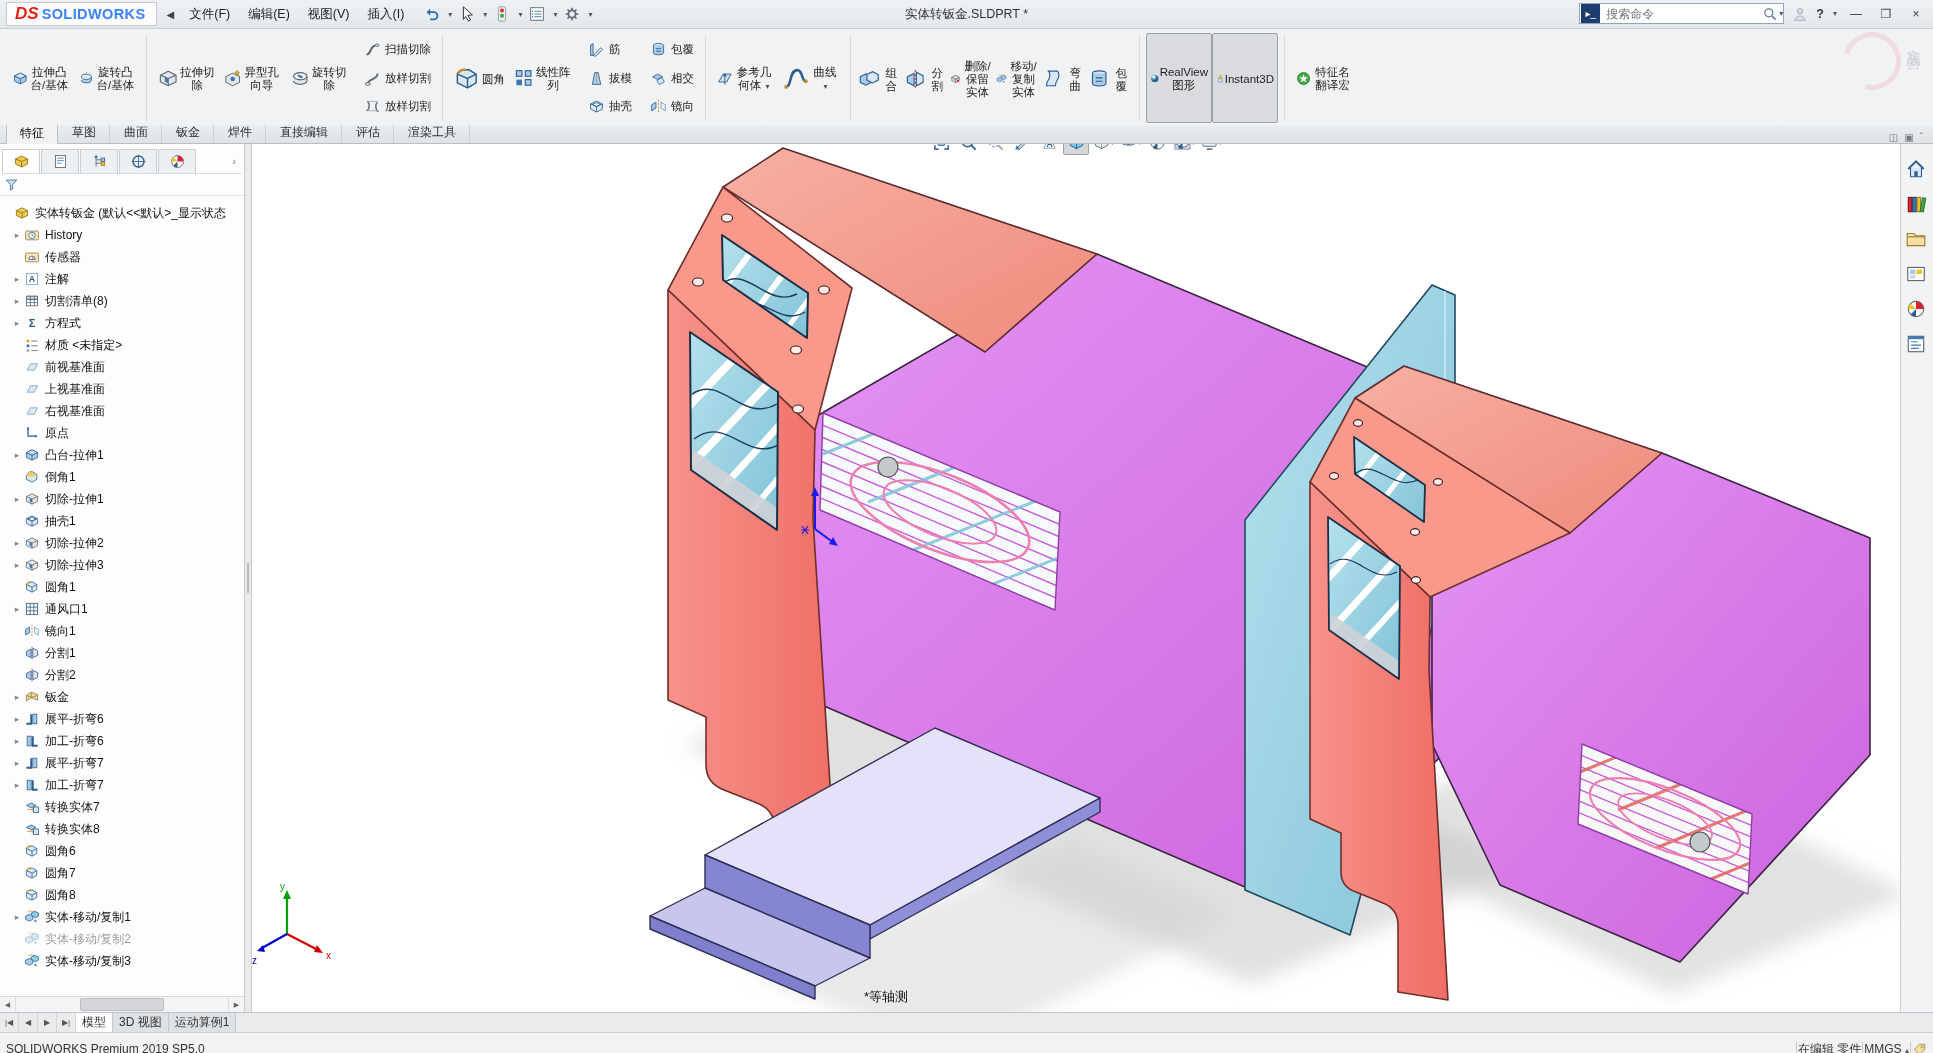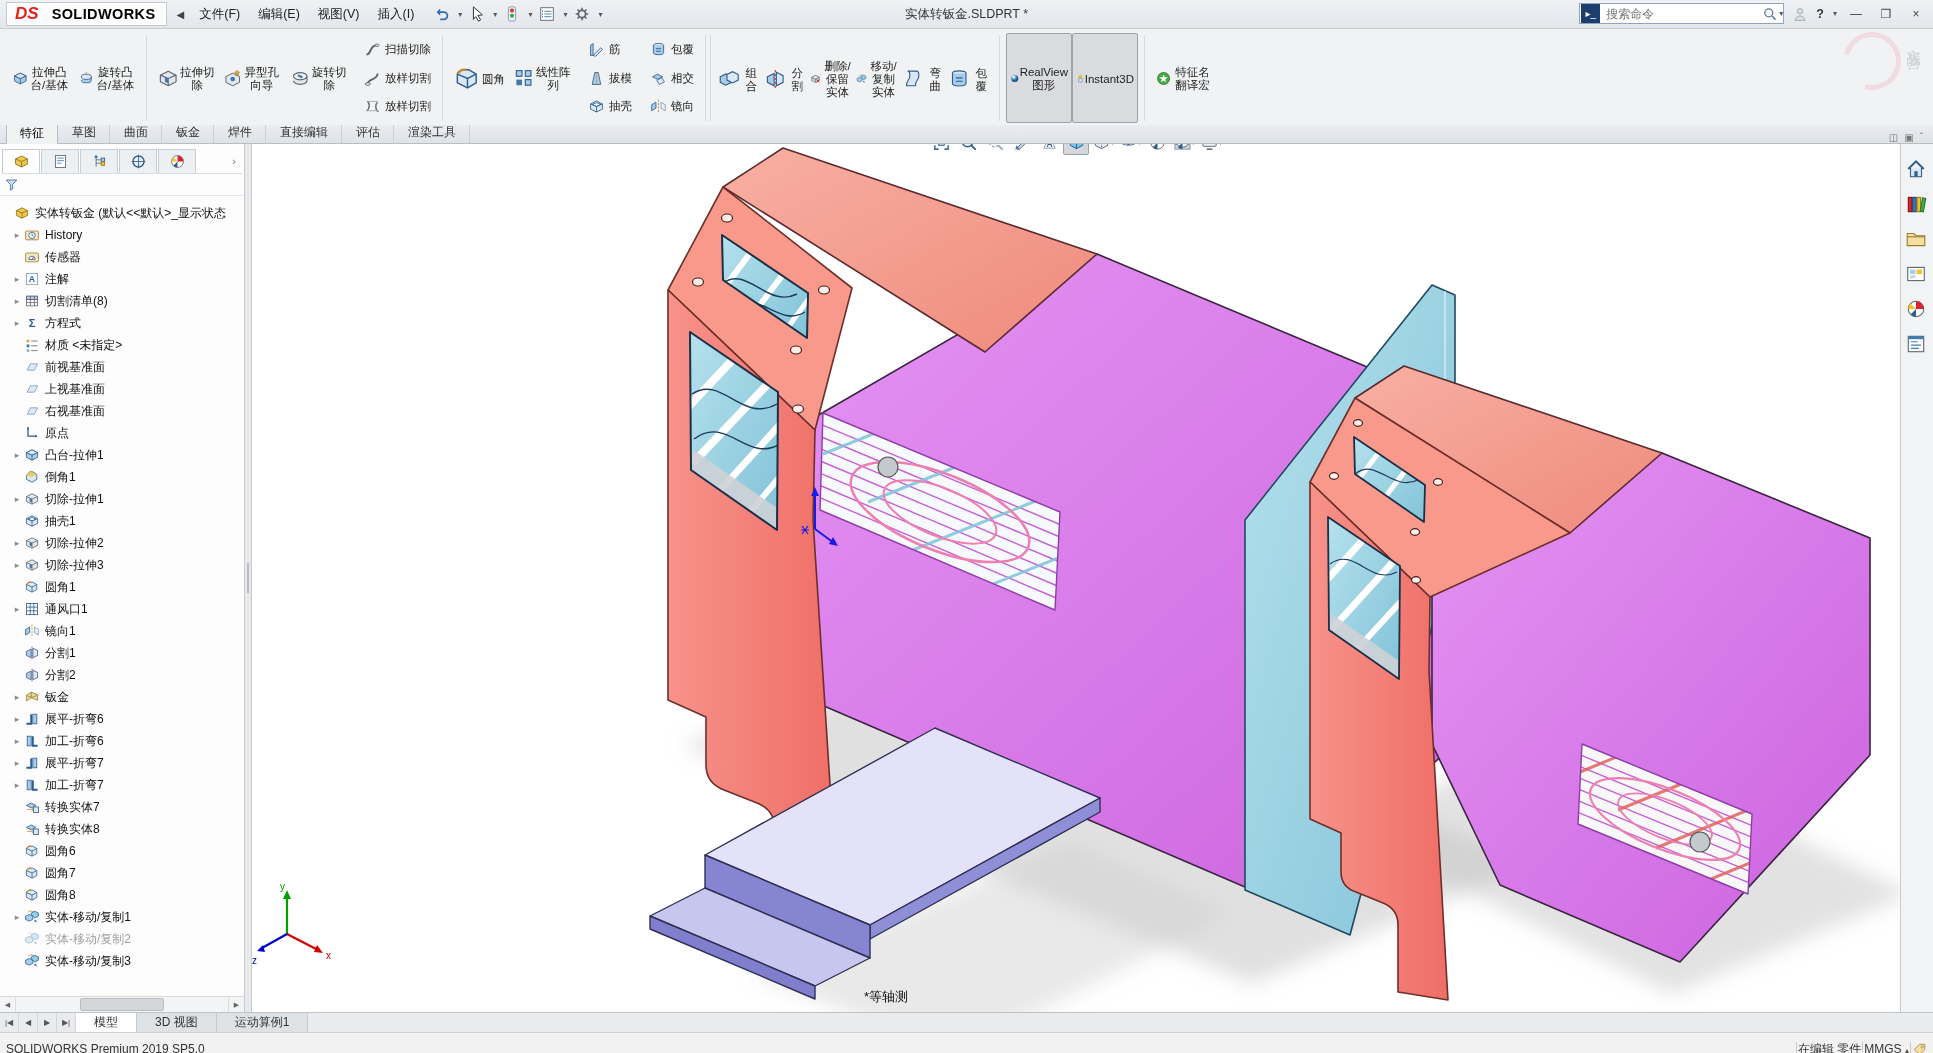--- a/index.html
+++ b/index.html
@@ -4,23 +4,23 @@
 <style>
   html,body{margin:0;padding:0;width:1933px;height:1053px;overflow:hidden;
     font-family:"Liberation Sans","DejaVu Sans",sans-serif;background:#fff;
     -webkit-font-smoothing:antialiased}
   *{box-sizing:border-box}
   svg{display:block}
   
   .titlebar{height:29px;background:linear-gradient(#EFF1F4,#E3E7EC);border-bottom:1px solid #C9CED5;
     display:flex;align-items:center;position:relative;font-size:12.5px;color:#222}
   .logo-box{border:1px solid #C5CAD1;background:#FDFDFD;margin:2px 8px 2px 6px;padding:1px 10px 1px 8px;
-    display:flex;align-items:baseline;gap:13px;height:24px}
+    display:flex;align-items:baseline;gap:3px;height:24px}
   .logo-ds{color:#E2231A;font-weight:bold;font-style:italic;font-size:17px;line-height:20px}
-  .logo-text{color:#000000;font-weight:bold;font-size:14.5px;letter-spacing:.4px}
+  .logo-text{color:#3b82f6;font-weight:bold;font-size:14.5px;letter-spacing:.4px}
   .menu-pin{color:#444;font-size:10px;margin:0 6px 0 2px}
   .menu-item{padding:4px 9px;cursor:default}
   .qicons{display:flex;align-items:center;gap:6px;margin-left:10px}
   .qicon{width:18px;height:18px}
   .qicon svg{width:100%;height:100%}
   .caret{font-size:8px;color:#555;margin-left:1px}
   .win-title{position:absolute;left:50%;transform:translateX(-50%);color:#333;font-size:12.5px}
   .tb-right{position:absolute;right:6px;top:3px;display:flex;align-items:center;gap:8px}
   .searchbox{width:205px;height:21px;border:1px solid #8FA6C2;background:#fff;display:flex;align-items:center}
   .search-run{width:19px;height:19px;background:#1C3E6E;color:#fff;font-size:10px;display:flex;
@@ -86,21 +86,21 @@
   .hbtn svg{width:19px;height:19px}
   .hbtn.pressed{background:#D5D7DA;border-color:#99A1A9}
   .hbtn .caret{font-size:7px;margin-left:0}
   .taskpane{width:33px;background:#F2F3F5;border-left:1px solid #C8CCD0;display:flex;flex-direction:column;
     align-items:center;padding-top:14px;gap:11px}
   .tpbtn{width:24px;height:24px}
   .tpbtn svg{width:22px;height:22px}
   
   .bottomtabs{height:20px;background:#E9EBED;border-top:1px solid #BFC3C8;display:flex;align-items:stretch;font-size:12px;color:#333}
   .bnav{width:19px;display:flex;align-items:center;justify-content:center;font-size:8px;color:#555;border-right:1px solid #D4D7DA}
-  .btab{padding:0 18px;display:flex;align-items:center;border-right:1px solid #C6CACF;background:#DFE2E5;cursor:default}
+  .btab{padding:0 6px;display:flex;align-items:center;border-right:1px solid #C6CACF;background:#DFE2E5;cursor:default}
   .btab.active{background:#FFFFFF}
   
   .statusbar{height:33px;background:#F2F2F2;border-top:1px solid #CFCFCF;display:flex;align-items:center;
     font-size:12px;color:#333;padding:0 6px}
   .sb-right{margin-left:auto;display:flex;align-items:center;gap:1px}
   .sb-sep{width:1px;height:14px;background:#C9C9C9}
   .sb-caret{font-size:8px;color:#555}
   .sb-tag svg{width:15px;height:15px}
   
   .watermark{position:absolute;top:30px;right:6px;width:96px;height:100px;z-index:60;pointer-events:none;opacity:.4}
@@ -327,20 +327,38 @@
           <svg viewBox="0 0 20 20">
             <path d="M2 15V8l5-3v7z" fill="#A9CCE9" stroke="#2E5E8E"></path>
             <path d="M18 15V8l-5-3v7z" fill="#E9F1F8" stroke="#7A9CC0"></path>
             <path d="M10 2v16" stroke="#C28A2C" stroke-dasharray="2.5 1.5"></path>
           </svg>
           <span>镜向</span>
         </div>
       </div>
     </div>
     <div class="rsep"></div>
+    <div class="rgroup">
+      <div class="bigbtn">
+        <svg viewBox="0 0 20 20">
+          <path d="M3 14l5-9h9l-5 9z" fill="#CBDEF0" stroke="#2E5E8E"></path>
+          <path d="M10 17V5" stroke="#2E5E8E"></path>
+          <path d="M10 4l-2.2 3.4h4.4z" fill="#2E5E8E"></path>
+        </svg>
+        <span>参考几何体 <span class="caret">▾</span></span>
+      </div>
+      <div class="bigbtn">
+        <svg viewBox="0 0 20 20">
+          <path d="M3 16C7 16 5 4 11 4c4 0 3 8 6 8" stroke="#2E5E8E" stroke-width="1.8" fill="none"></path>
+          <circle cx="3" cy="16" r="1.4" fill="#C28A2C"></circle>
+          <circle cx="17" cy="12" r="1.4" fill="#C28A2C"></circle>
+        </svg>
+        <span>曲线 <span class="caret">▾</span></span>
+      </div>
+    </div>
     <div class="rsep"></div>
     <div class="rgroup">
       <div class="medbtn">
         <svg viewBox="0 0 20 20">
           <path d="M2 8l5-2.5L12 8v5l-5 2.5L2 13z" fill="#A9CCE9" stroke="#2E5E8E"></path>
           <path d="M8 6l5-2.5L18 6v5l-5 2.5L8 11z" fill="#D9E8F6" stroke="#2E5E8E"></path>
         </svg>
         <span>组合</span>
       </div>
       <div class="medbtn">

